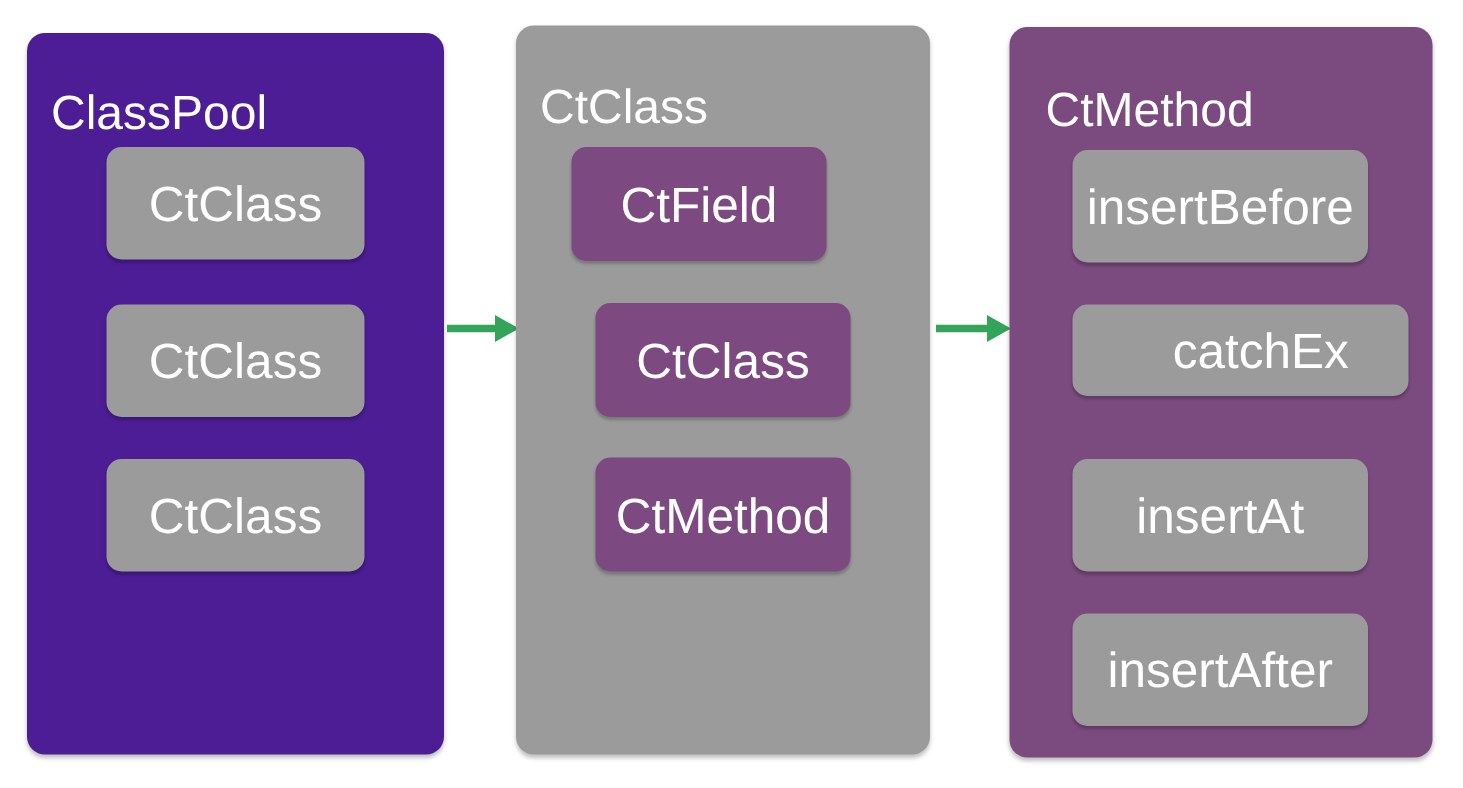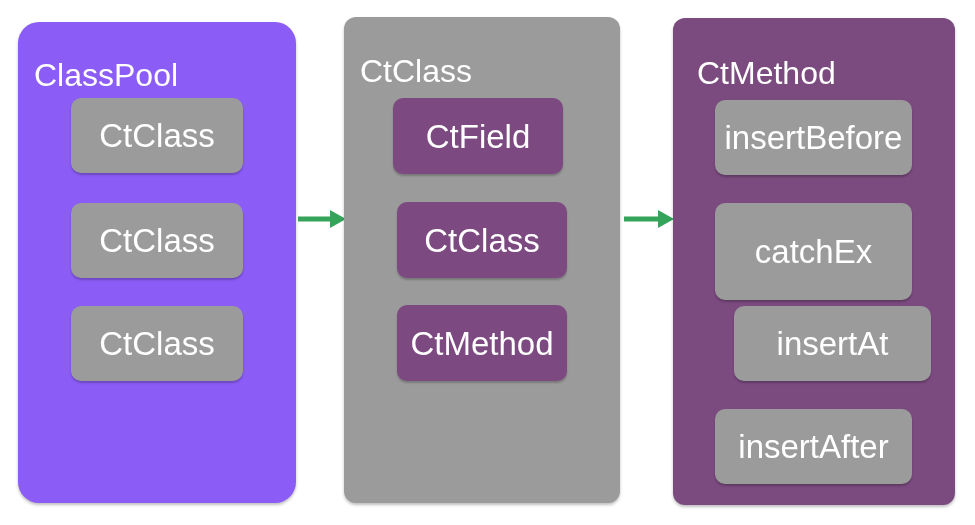--- a/index.html
+++ b/index.html
@@ -13,21 +13,21 @@
     width: 975px;
     height: 525px;
     background: #ffffff;
     overflow: hidden;
   }
   .container {
     position: absolute;
     border-radius: 12px;
     box-shadow: 0 2px 3px rgba(0,0,0,0.25);
   }
-  .container.blue   { background: #8b5cf6; border-radius: 21px; }
+  .container.blue   { background: #4c1d95; }
   .container.gray   { background: #9B9B9B; }
   .container.purple { background: #7B4A7F; }
   .container-title {
     position: absolute;
     color: #ffffff;
     font-size: 32px;
     font-weight: 400;
     line-height: 1.15;
     white-space: nowrap;
   }
@@ -70,45 +70,45 @@
     </div>
   </section>
 
   <svg class="arrow-svg" style="left:296px; top:202px;" width="52" height="34" viewBox="0 0 52 34">
     <rect x="2" y="14.5" width="35" height="5" fill="#34A45A"></rect>
     <polygon points="34,8 34,26 50,17" fill="#34A45A"></polygon>
   </svg>
 
   <section class="container gray" style="left:344px; top:17px; width:276px; height:486px;">
     <h2 class="container-title" style="left:16px; top:9px;">CtClass</h2>
-    <div class="box purple-box" style="left:49px; top:81px; width:170px; height:76px;">
+    <div class="box purple-box" style="left:37px; top:81px; width:170px; height:76px;">
       <span class="box-label">CtField</span>
     </div>
     <div class="box purple-box" style="left:53px; top:185px; width:170px; height:76px;">
       <span class="box-label">CtClass</span>
     </div>
     <div class="box purple-box" style="left:53px; top:288px; width:170px; height:76px;">
       <span class="box-label">CtMethod</span>
     </div>
   </section>
 
   <svg class="arrow-svg" style="left:622px; top:202px;" width="54" height="34" viewBox="0 0 54 34">
     <rect x="2" y="14.5" width="36" height="5" fill="#34A45A"></rect>
     <polygon points="36,8 36,26 52,17" fill="#34A45A"></polygon>
   </svg>
 
   <section class="container purple" style="left:673px; top:18px; width:282px; height:487px;">
     <h2 class="container-title" style="left:24px; top:10px;">CtMethod</h2>
     <div class="box gray-box" style="left:42px; top:82px; width:197px; height:75px;text-align:right;">
       <span class="box-label">insertBefore</span>
     </div>
-    <div class="box gray-box" style="left:42px; top:185px; width:197px; height:97px;">
+    <div class="box gray-box" style="left:42px; top:185px; width:197px; height:61px;padding-left:27px;">
       <span class="box-label">catchEx</span>
     </div>
-    <div class="box gray-box" style="left:42px; top:288px; width:197px; height:75px;margin-left:19px;">
+    <div class="box gray-box" style="left:42px; top:288px; width:197px; height:75px;">
       <span class="box-label">insertAt</span>
     </div>
     <div class="box gray-box" style="left:42px; top:391px; width:197px; height:75px;text-align:right;">
       <span class="box-label">insertAfter</span>
     </div>
   </section>
 
 </div>
 
 </body></html>

